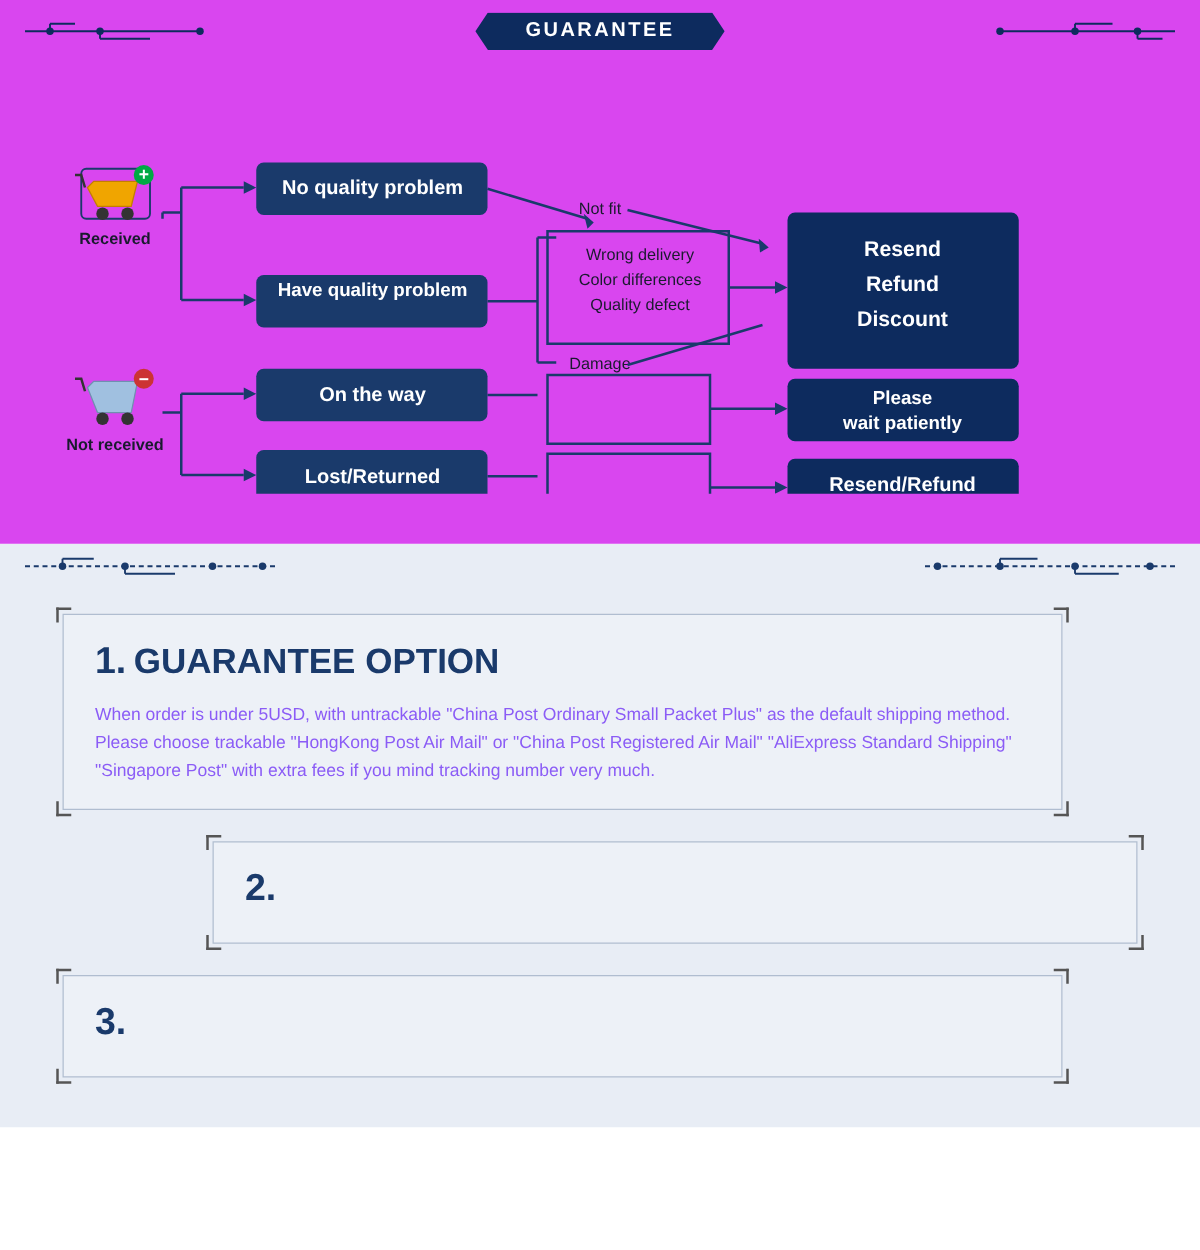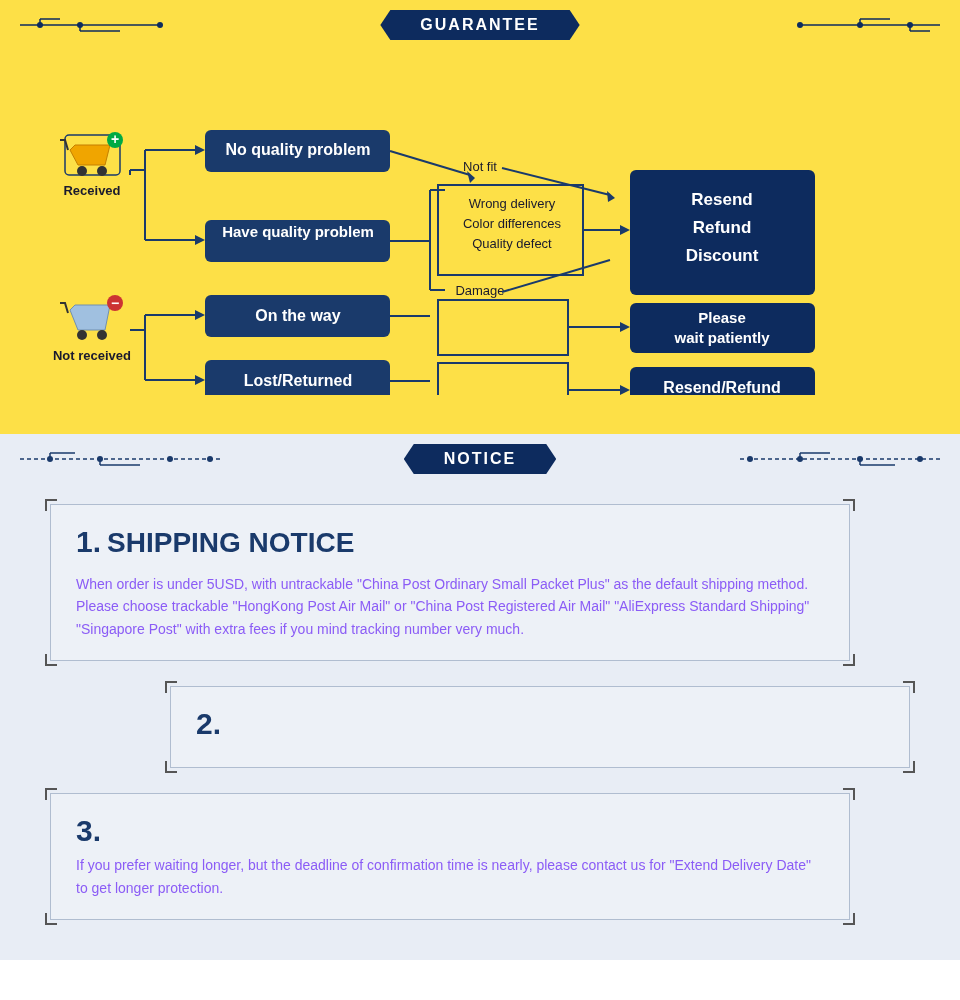--- a/index.html
+++ b/index.html
@@ -5,21 +5,21 @@
     * { box-sizing: border-box; margin: 0; padding: 0; }
     body {
       width: 960px;
       background: #fff;
       font-family: Arial, sans-serif;
       color: #1a1a2e;
     }
 
     
     .guarantee-section {
-      background: #fde047;
+      background: #d946ef;
       padding: 10px 20px 20px;
       position: relative;
     }
 
     .section-header {
       display: flex;
       align-items: center;
       justify-content: center;
       margin-bottom: 20px;
       position: relative;
@@ -250,21 +250,20 @@
         <circle cx="30" cy="8" r="3" fill="#1a3a6b"></circle>
         <circle cx="80" cy="8" r="3" fill="#1a3a6b"></circle>
         <line x1="30" y1="8" x2="30" y2="2" stroke="#1a3a6b" stroke-width="1.5"></line>
         <line x1="30" y1="2" x2="55" y2="2" stroke="#1a3a6b" stroke-width="1.5"></line>
         <line x1="80" y1="8" x2="80" y2="14" stroke="#1a3a6b" stroke-width="1.5"></line>
         <line x1="80" y1="14" x2="120" y2="14" stroke="#1a3a6b" stroke-width="1.5"></line>
         <circle cx="150" cy="8" r="3" fill="#1a3a6b"></circle>
         <circle cx="190" cy="8" r="3" fill="#1a3a6b"></circle>
       </svg>
     </div>
-    <div class="section-header-banner">NOTICE</div>
     <div style="flex:1; display:flex; align-items:center; padding-left:10px; justify-content:flex-end;">
       <svg width="220" height="16">
         <line x1="20" y1="8" x2="220" y2="8" stroke="#1a3a6b" stroke-width="1.5" stroke-dasharray="4,3"></line>
         <circle cx="30" cy="8" r="3" fill="#1a3a6b"></circle>
         <circle cx="80" cy="8" r="3" fill="#1a3a6b"></circle>
         <line x1="80" y1="8" x2="80" y2="2" stroke="#1a3a6b" stroke-width="1.5"></line>
         <line x1="80" y1="2" x2="110" y2="2" stroke="#1a3a6b" stroke-width="1.5"></line>
         <circle cx="140" cy="8" r="3" fill="#1a3a6b"></circle>
         <line x1="140" y1="8" x2="140" y2="14" stroke="#1a3a6b" stroke-width="1.5"></line>
         <line x1="140" y1="14" x2="175" y2="14" stroke="#1a3a6b" stroke-width="1.5"></line>
@@ -276,21 +275,21 @@
   <div class="notice-content">
 
     <div style="position:relative; margin-bottom:25px; margin-right:60px;">
       <div class="corner-mark tl"></div>
       <div class="corner-mark tr"></div>
       <div class="corner-mark bl"></div>
       <div class="corner-mark br"></div>
       <div style="background:#edf1f7; border:1px solid #b0bdd0; padding:20px 25px;">
         <div style="display:flex; align-items:baseline; gap:6px; margin-bottom:6px;">
           <span class="info-box-number">1.</span>
-          <span class="info-box-title">SHIPPING NOTICE</span>
+          <span class="info-box-title">GUARANTEE OPTION</span>
         </div>
         <p class="info-box-text">When order is under 5USD, with untrackable "China Post Ordinary Small Packet Plus" as the default shipping  method.
 Please choose trackable "HongKong Post Air Mail" or  "China Post Registered Air Mail"  "AliExpress Standard Shipping"  "Singapore Post"  with extra fees if you mind tracking number very much.</p>
       </div>
     </div>
 
     <div style="position:relative; margin-bottom:25px; margin-left:120px;">
       <div class="corner-mark tl"></div>
       <div class="corner-mark tr"></div>
       <div class="corner-mark bl"></div>
@@ -304,18 +303,17 @@
 
     <div style="position:relative; margin-right:60px;">
       <div class="corner-mark tl"></div>
       <div class="corner-mark tr"></div>
       <div class="corner-mark bl"></div>
       <div class="corner-mark br"></div>
       <div style="background:#edf1f7; border:1px solid #b0bdd0; padding:20px 25px;">
         <div style="margin-bottom:6px;">
           <span class="info-box-number">3.</span>
         </div>
-        <p class="info-box-text">If you prefer waiting longer, but the deadline of confirmation time is nearly, please contact us for "Extend Delivery Date" to get longer protection.</p>
       </div>
     </div>
 
   </div>
 </div>
 
 </body></html>

